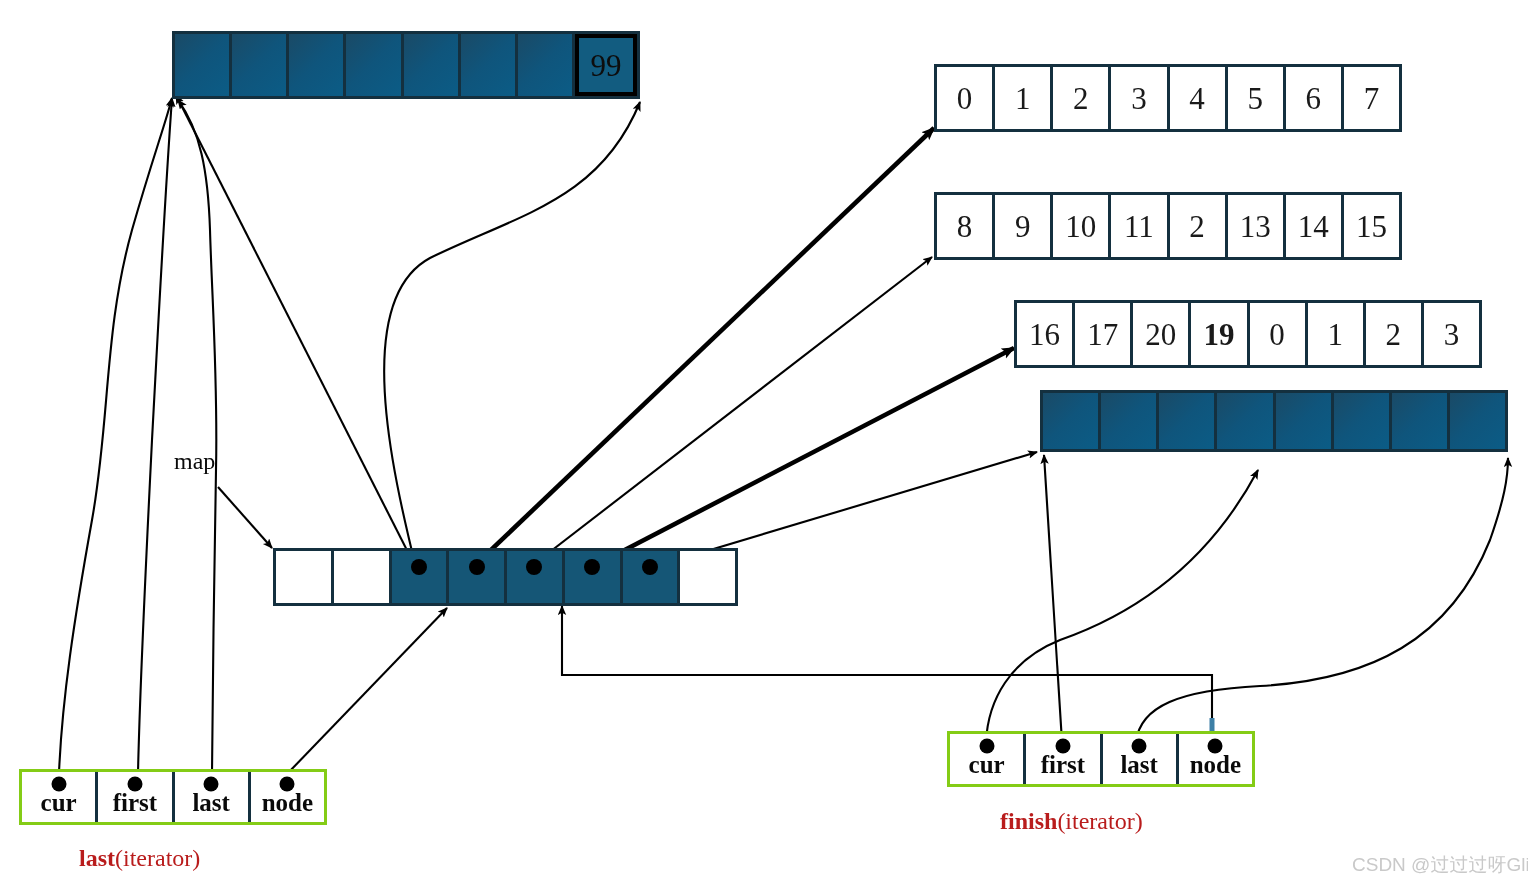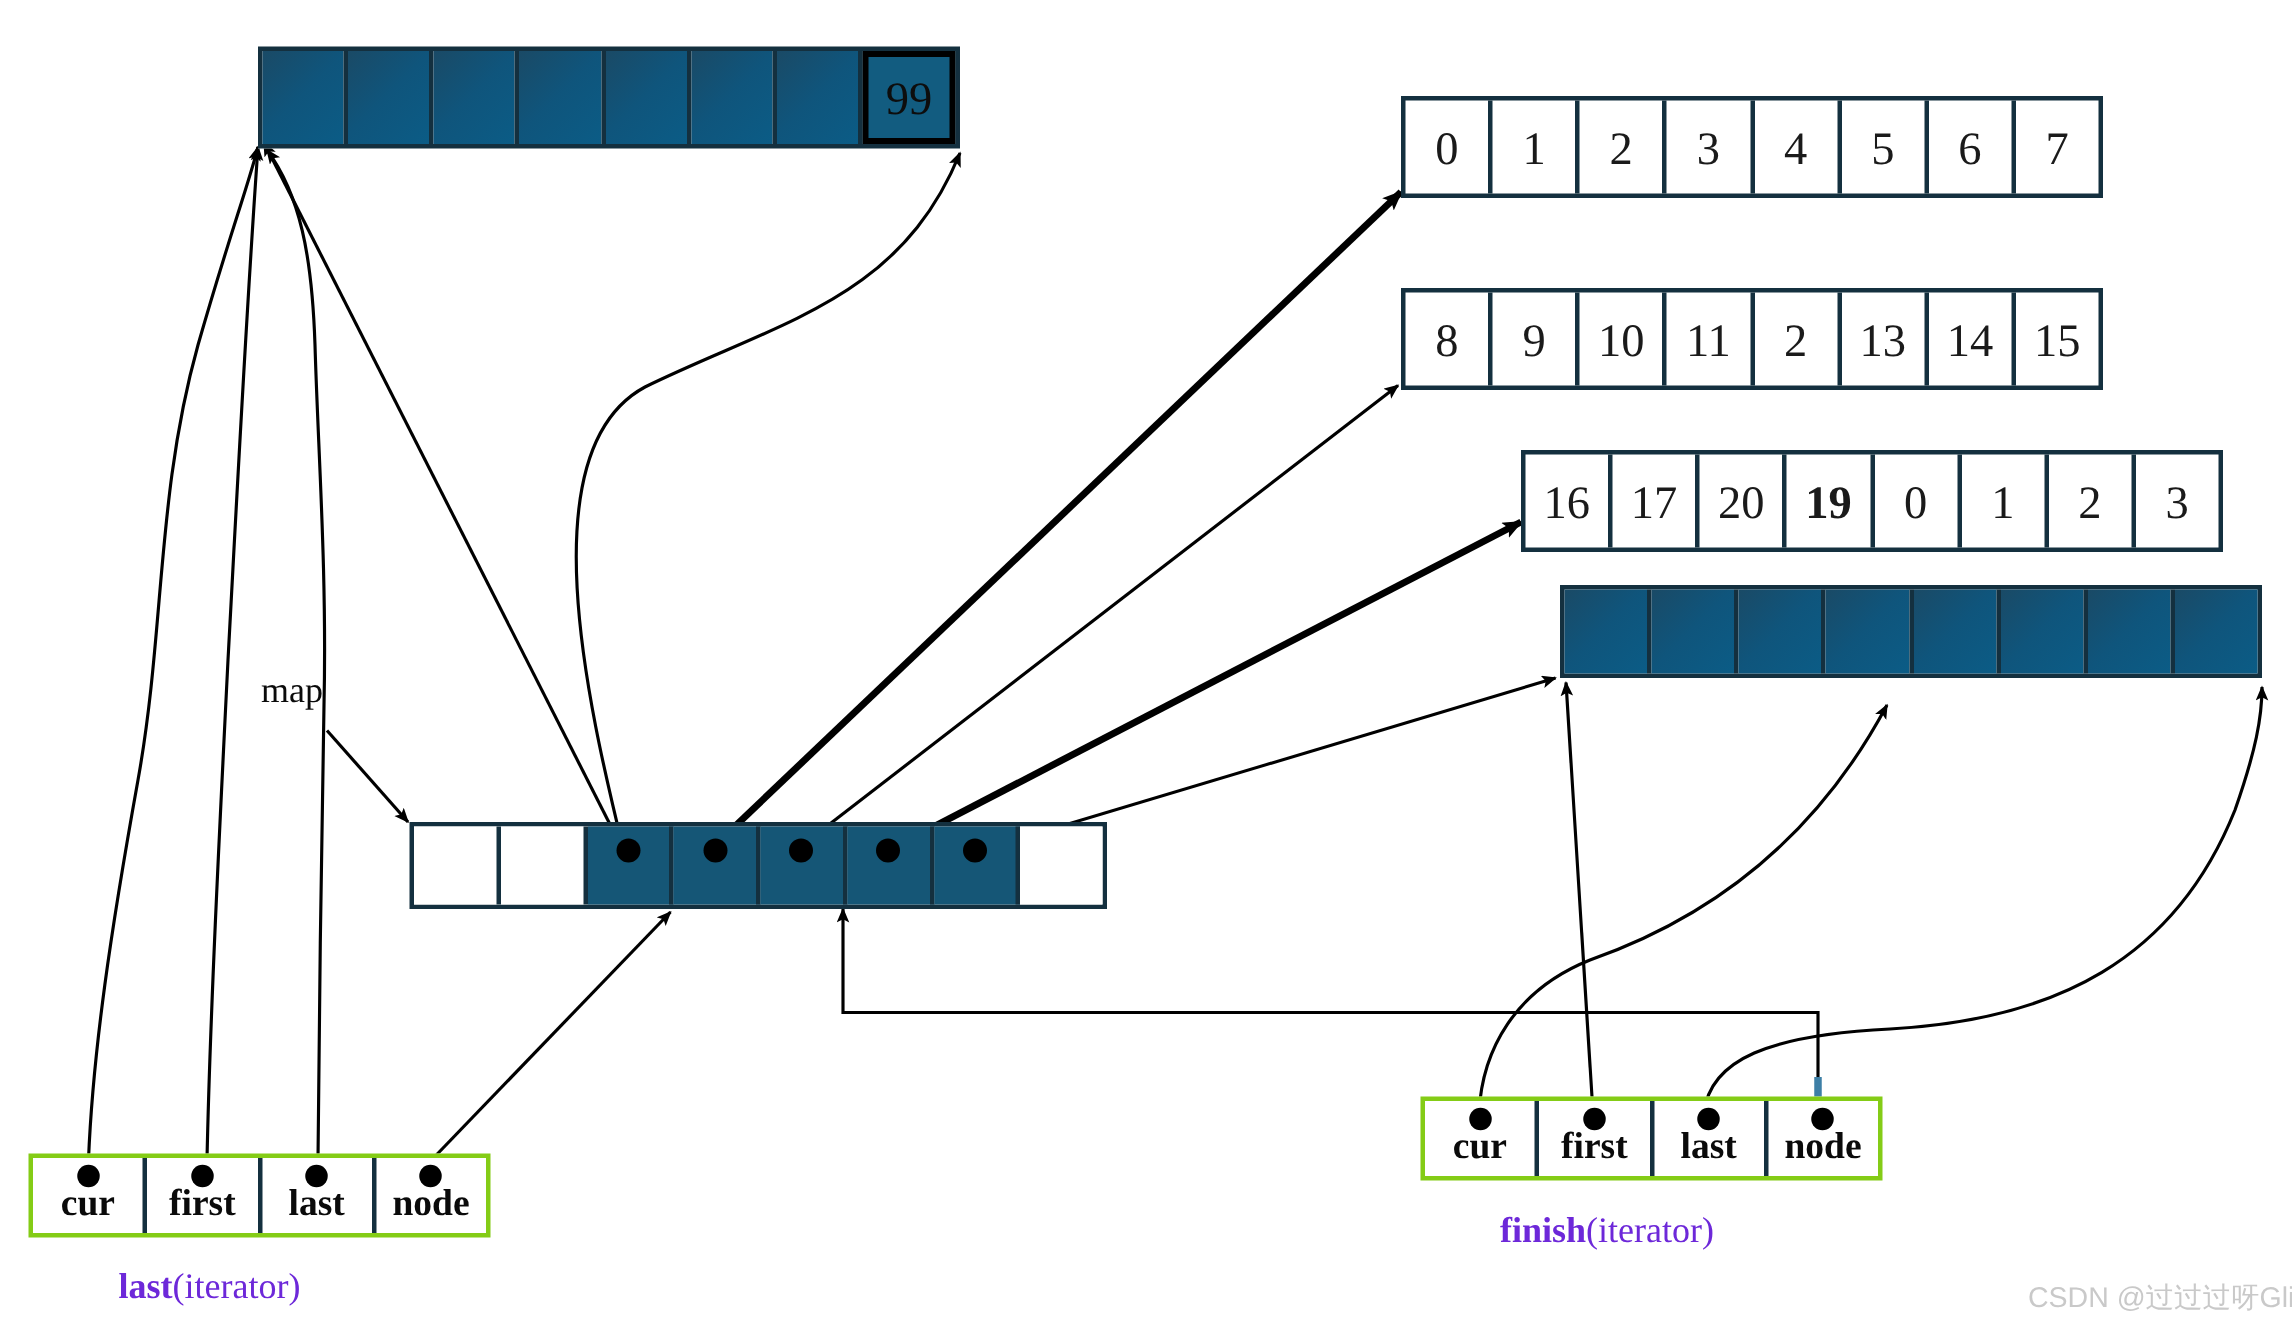--- a/index.html
+++ b/index.html
@@ -76,21 +76,21 @@
     border-right: 3px solid #14303f;
     font-weight: bold;
     font-size: 25px;
     color: #0a0a0a;
   }
   .iter .field:last-child { border-right: none; }
 
   .iter-caption {
     position: absolute;
     font-size: 24px;
-    color: #6d28d9;
+    color: #b91c1c;
     white-space: nowrap;
     z-index: 4;
   }
   .iter-caption b { font-weight: bold; }
   .iter-caption span { font-weight: normal; }
 
   .maplabel {
     position: absolute;
     font-size: 24px;
     color: #0a0a0a;

